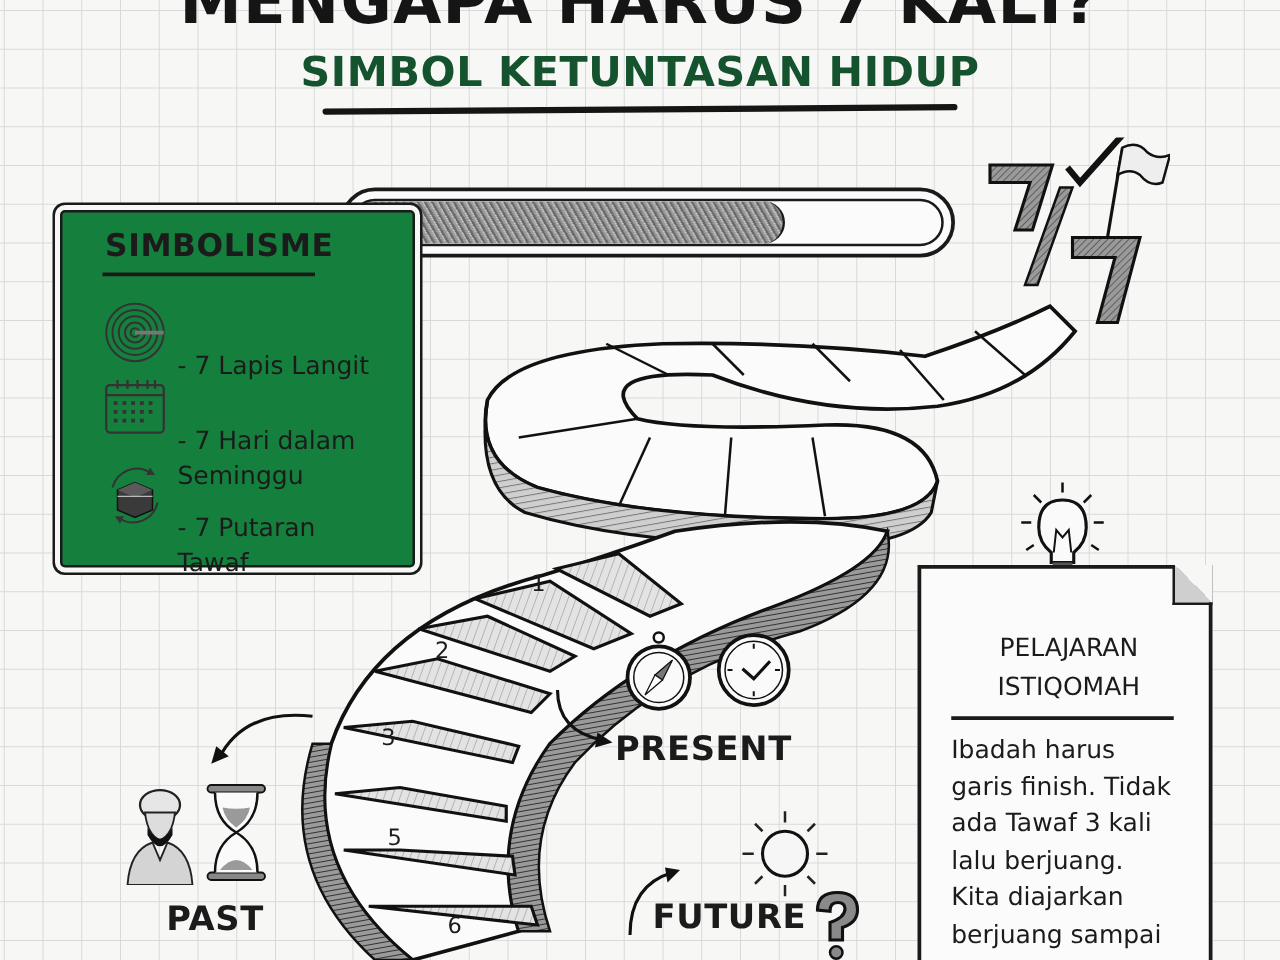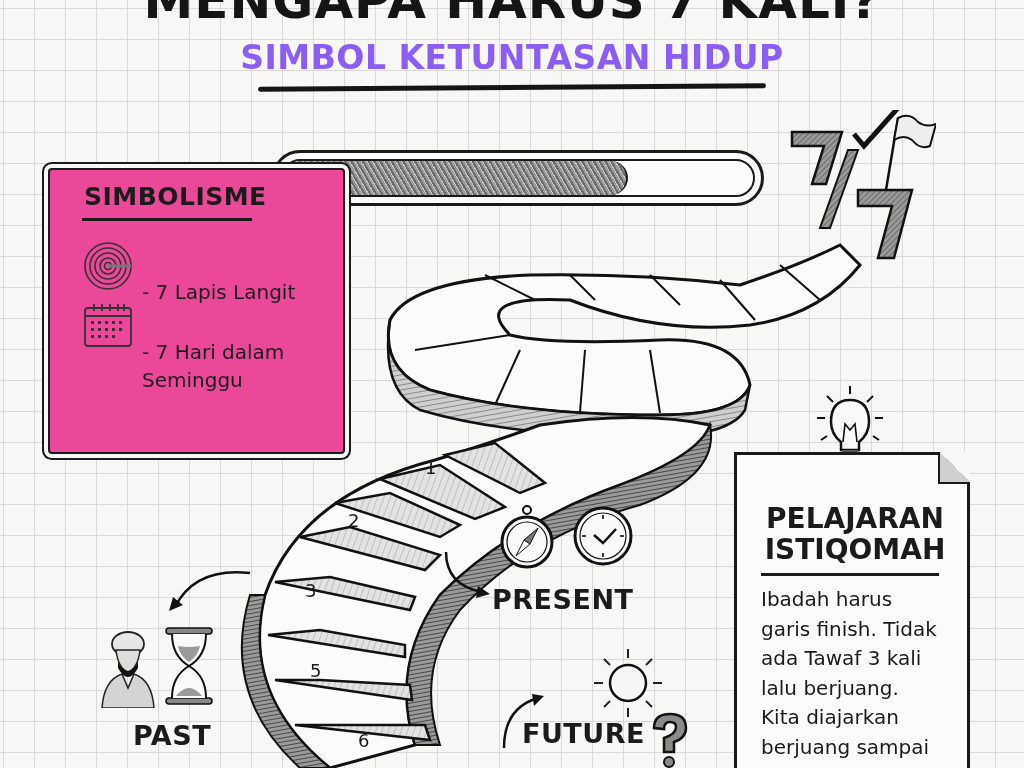--- a/index.html
+++ b/index.html
@@ -15,33 +15,32 @@
     color:#1b1b1b;
   }
   .abs { position:absolute; }
   .title {
     left:0; width:1024px; top:-28px; text-align:center;
     font-size:50px; font-weight:bold; letter-spacing:1px; color:#151515;
     font-family:"DejaVu Sans", sans-serif;
   }
   .subtitle {
     left:0; width:1024px; top:38px; text-align:center;
-    font-size:33px; letter-spacing:0.5px; color:#8b5cf6;
+    font-size:33px; letter-spacing:0.5px; color:#14532d;
     font-family:"DejaVu Sans", sans-serif; font-weight:600;
   }
   .underline-main { left:258px; top:85px; width:508px; height:5px; background:#151515; border-radius:3px; transform:rotate(-0.4deg); }
 
   
   .sym-card {
     left:48px; top:168px; width:280px; height:282px;
-    background:#ec4899;
+    background:#15803d;
     border:2px solid #1a1a1a;
     box-shadow: 0 0 0 4px #f7f7f6, 0 0 0 6px #1a1a1a;
     border-radius:4px;
-    padding-left:13px;
   }
   .sym-title { left:34px; top:12px; font-size:25px; font-weight:600; letter-spacing:0.5px; }
   .sym-rule { left:32px; top:48px; width:170px; height:3px; background:#1a1a1a; }
   .sym-item { left:32px; width:240px; display:flex; align-items:flex-start; }
   .sym-item .ic { width:52px; height:52px; flex:0 0 52px; margin-right:8px; }
   .sym-item .tx { font-size:20px; line-height:28px; color:#1b1b1b;margin-top:38px; }
 
   
   .progress {
     left:272px; top:150px; width:492px; height:56px;
@@ -64,21 +63,21 @@
   
   .note {
     left:734px; top:452px; width:236px; height:330px;
     background:#fbfbfb; border:3px solid #1a1a1a; box-sizing:border-box;
   }
   .note-fold {
     position:absolute; right:-3px; top:-3px; width:30px; height:30px;
     background: linear-gradient(225deg, #f7f7f6 50%, #cfcfcf 50%);
     border-left:2px solid #1a1a1a; border-bottom:2px solid #1a1a1a;
   }
-  .note-title { left:0; width:236px; top:48px; text-align:center; font-size:28px; line-height:31px; font-weight:700; }
+  .note-title { left:0; width:236px; top:48px; text-align:center; font-size:20px; line-height:31px; font-weight:400; }
   .note-rule { left:24px; top:118px; width:178px; height:3px; background:#1a1a1a; }
   .note-body { left:24px; top:130px; width:204px; font-size:20px; line-height:29.5px; }
   .bulb { left:815px; top:384px; width:70px; height:90px; }
 
   .label { font-size:27px; font-weight:600; letter-spacing:0.5px; }
   .stepnum { font-size:18px; font-weight:500; }
 </style>
 </head>
 <body>
 
@@ -134,20 +133,32 @@
           <rect x="37" y="28" width="3" height="3"></rect>
         <rect x="9" y="35" width="3" height="3"></rect>
           <rect x="16" y="35" width="3" height="3"></rect>
           <rect x="23" y="35" width="3" height="3"></rect>
           <rect x="30" y="35" width="3" height="3"></rect>
       </g>
     </svg>
     <div class="tx" style="width:160px">- 7 Hari dalam Seminggu</div>
   </div>
 
+  <div class="abs sym-item" style="top:200px">
+    <svg class="ic" viewBox="0 0 52 52">
+      <path d="M8 20 A20 20 0 0 1 38 8" fill="none" stroke="#333" stroke-width="1.6"></path>
+      <path d="M44 32 A20 20 0 0 1 14 45" fill="none" stroke="#333" stroke-width="1.6"></path>
+      <polygon points="38,4 42,10 35,10" fill="#333"></polygon>
+      <polygon points="14,49 10,43 17,43" fill="#333"></polygon>
+      <polygon points="12,22 26,16 40,22 40,38 26,44 12,38" fill="#3a3a3a" stroke="#111" stroke-width="1.2"></polygon>
+      <polygon points="12,22 26,16 40,22 26,28" fill="#5a5a5a"></polygon>
+      <line x1="12" y1="27" x2="40" y2="27" stroke="#bbb" stroke-width="1"></line>
+    </svg>
+    <div class="tx" style="width:160px">- 7 Putaran Tawaf</div>
+  </div>
 </div>
 
 <svg class="abs fraction" viewBox="0 0 150 150">
   <defs>
     <pattern id="hatch" width="4" height="4" patternUnits="userSpaceOnUse" patternTransform="rotate(45)">
       <rect width="4" height="4" fill="#9a9a9a"></rect>
         <line x1="0" y1="0" x2="0" y2="4" stroke="#5a5a5a" stroke-width="1.5"></line>
     </pattern>
   </defs>
   <path d="M6 22 L56 22 L40 74 L26 74 L38 36 L6 36 Z" fill="url(#hatch)" stroke="#111" stroke-width="2.5"></path>

